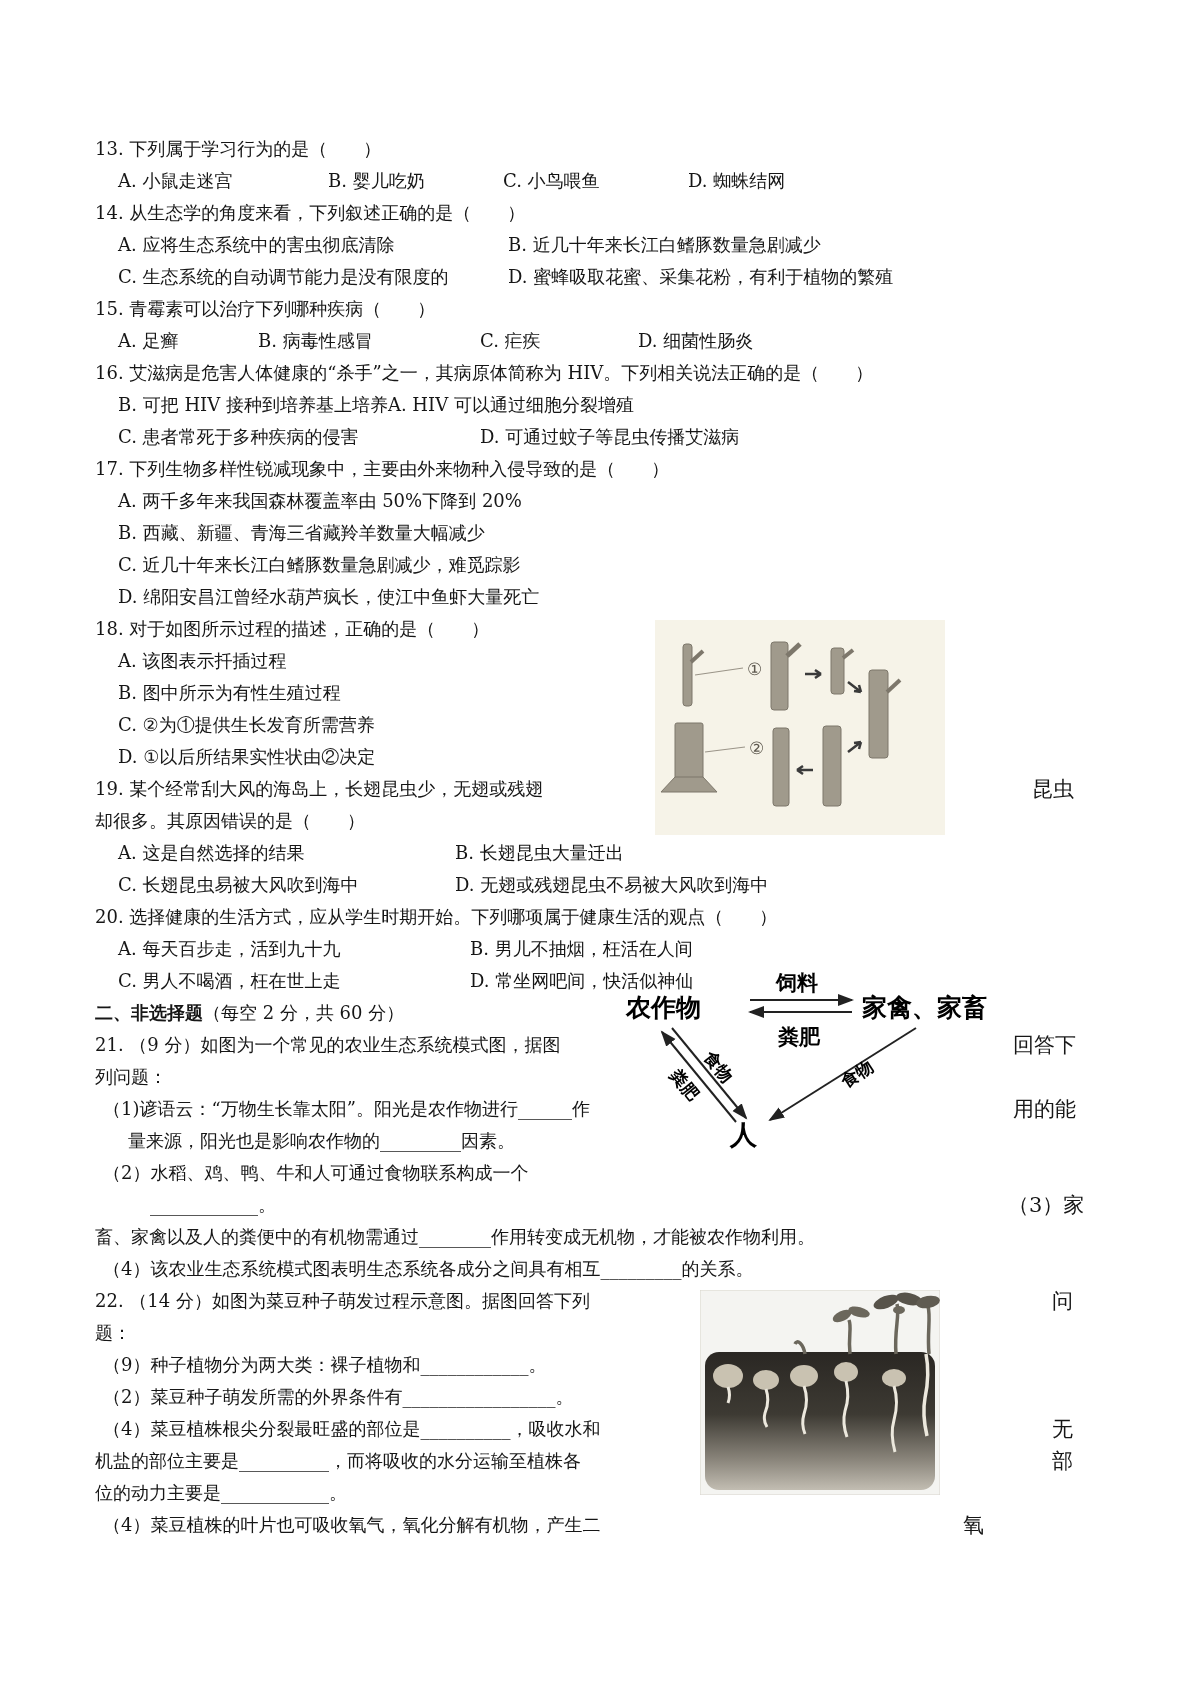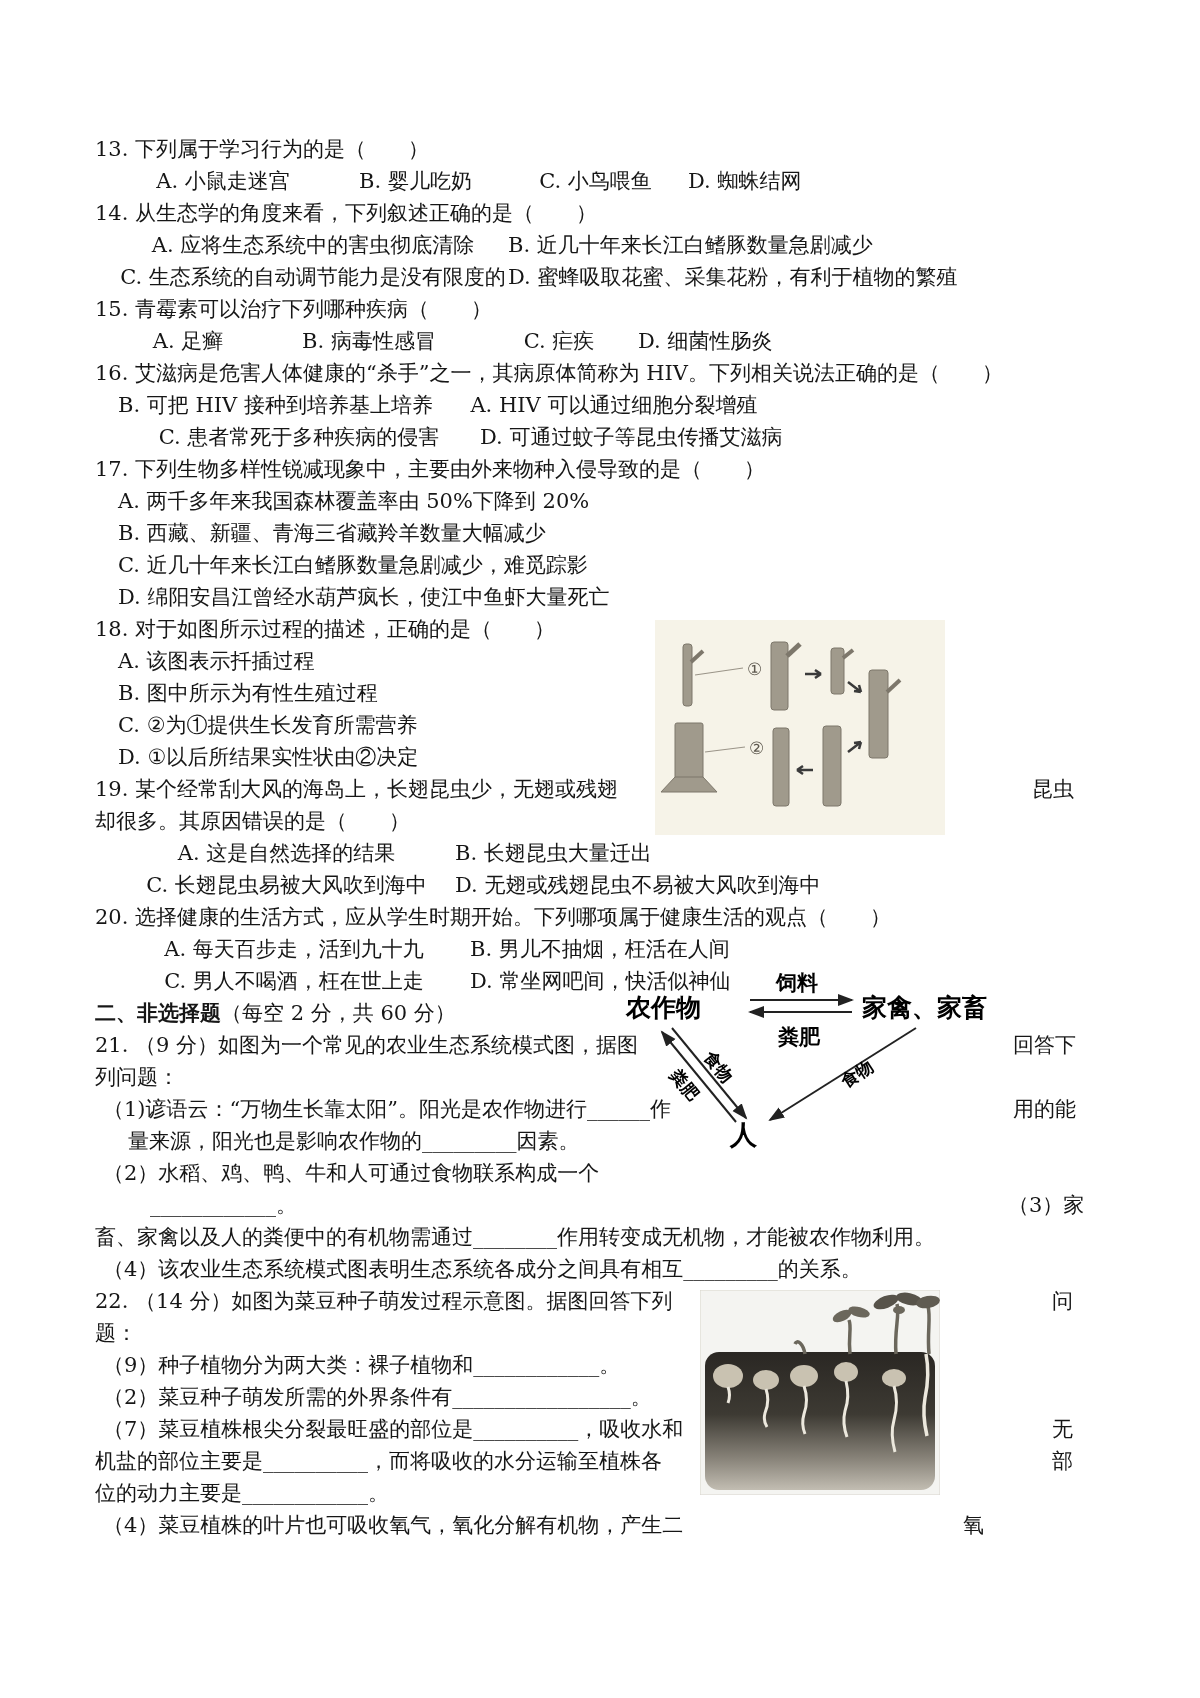--- a/index.html
+++ b/index.html
@@ -1,20 +1,20 @@
 <!DOCTYPE html>
 <html style="--page_bg: #ffffff; --text: #161616; --fig18_bg: #f6f3e8; --stem_gray: #a09a8c; --soil_dark: #2a2723; --root_white: #ece8dd;"><head>
 <meta charset="utf-8">
 <style>
   html,body{margin:0;padding:0;background:#e9e9e9;}
   .page{position:relative;width:1200px;height:1698px;margin:0 auto;background:var(--page_bg,#ffffff);
         font-family:"DejaVu Serif","Liberation Serif",serif;color:var(--text,#161616);overflow:hidden;}
-  .text{position:absolute;left:95px;top:133px;width:1018px;font-size:21px;line-height:32px;}
+  .text{position:absolute;left:95px;top:133px;width:1018px;font-size:18px;line-height:32px;}
   .ln{height:32px;white-space:nowrap;}
-  .opt-row{display:flex;text-align:center;}
+  .opt-row{display:flex;}
   .o{flex:0 0 auto;}
   .ind{padding-left:23px;}
   .ind8{padding-left:8px;}
   .ind33{padding-left:33px;}
   .ind55{padding-left:55px;}
   .w210{width:210px}.w175{width:175px}.w185{width:185px}
   .w140{width:140px}.w222{width:222px}.w158{width:158px}
   .w390{width:390px}.w362{width:362px}.w337{width:337px}.w352{width:352px}
   .bold{font-weight:bold;}
   .frag{position:absolute;font-size:21px;line-height:32px;white-space:nowrap;}
@@ -110,21 +110,21 @@
     <div class="ln ind33">量来源，阳光也是影响农作物的_________因素。</div>
     <div class="ln ind8">（2）水稻、鸡、鸭、牛和人可通过食物联系构成一个</div>
     <div class="ln ind55">____________。</div>
     <div class="ln">畜、家禽以及人的粪便中的有机物需通过________作用转变成无机物，才能被农作物利用。</div>
     <div class="ln ind8">（4）该农业生态系统模式图表明生态系统各成分之间具有相互_________的关系。</div>
 
     <div class="ln">22. （14 分）如图为菜豆种子萌发过程示意图。据图回答下列</div>
     <div class="ln">题：</div>
     <div class="ln ind8">（9）种子植物分为两大类：裸子植物和____________。</div>
     <div class="ln ind8">（2）菜豆种子萌发所需的外界条件有_________________。</div>
-    <div class="ln ind8">（7）菜豆植株根尖分裂最旺盛的部位是__________，吸收水和</div>
+    <div class="ln ind8">（4）菜豆植株根尖分裂最旺盛的部位是__________，吸收水和</div>
     <div class="ln">机盐的部位主要是__________，而将吸收的水分运输至植株各</div>
     <div class="ln">位的动力主要是____________。</div>
     <div class="ln ind8">（4）菜豆植株的叶片也可吸收氧气，氧化分解有机物，产生二</div>
 
   </div>
 
   <span class="frag" style="left:1032px;top:773px;">昆虫</span>
   <span class="frag" style="left:1013px;top:1029px;">回答下</span>
   <span class="frag" style="left:1013px;top:1093px;">用的能</span>
   <span class="frag" style="left:1008px;top:1189px;">（3）家</span>

